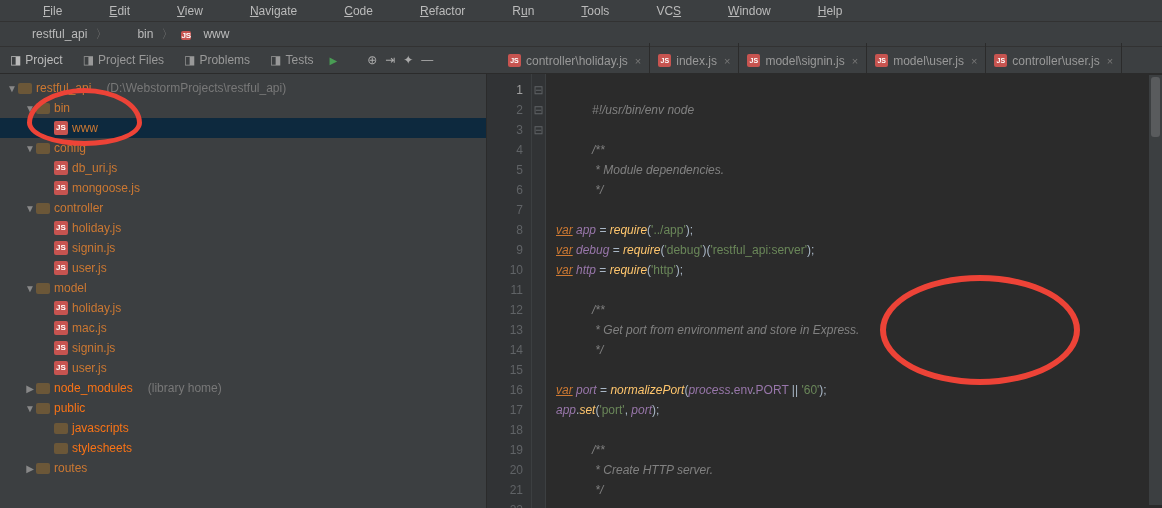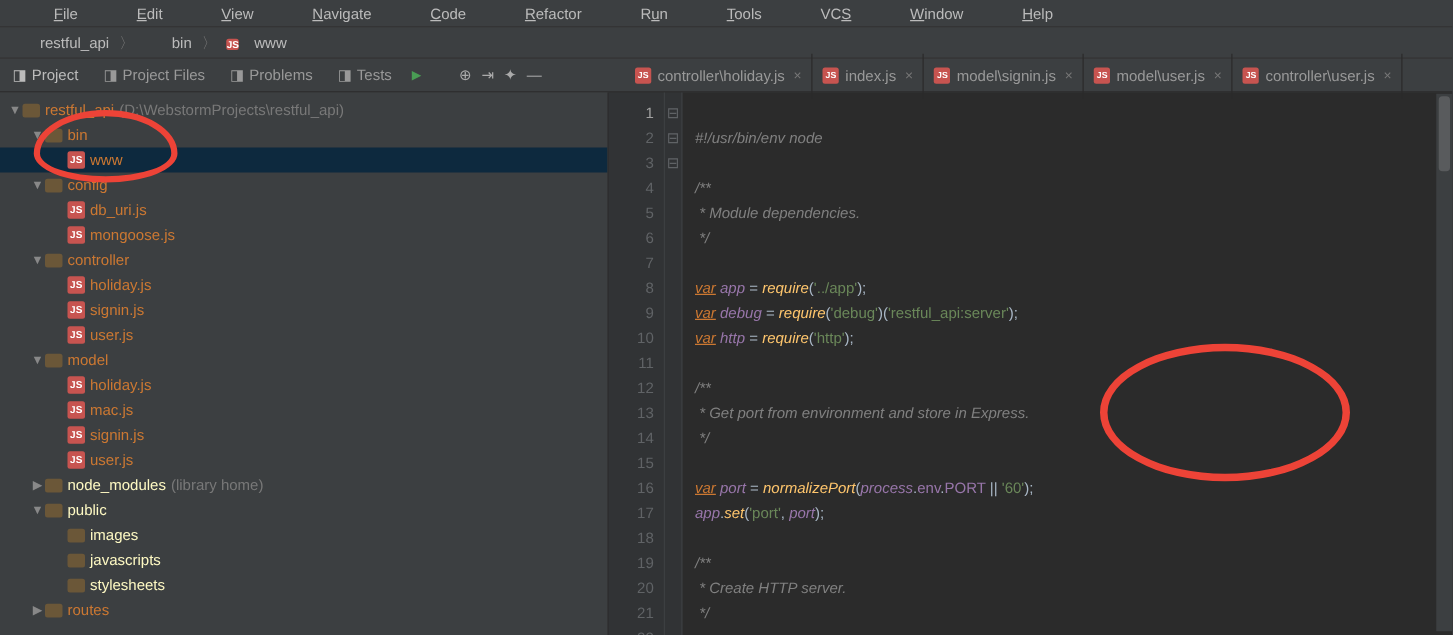--- a/index.html
+++ b/index.html
@@ -20,38 +20,38 @@
   .sidebar { width:487px; background:#3c3f41; border-right:1px solid #2b2b2b; overflow:hidden; }
   .tree { padding:4px 0; }
   .row { display:flex; align-items:center; height:20px; padding-left:6px; cursor:default; white-space:nowrap; }
   .row.sel { background:#0d293e; }
   .tw { width:12px; text-align:center; color:#888; font-size:10px; display:inline-block; }
   .ind { display:inline-block; }
   .ico { width:14px; height:14px; display:inline-flex; align-items:center; justify-content:center; margin-right:4px; }
   .ico-folder { background:#6b5738; border-radius:2px; width:14px; height:11px; position:relative; }
   .ico-js { background:#c75450; border-radius:2px; width:14px; height:14px; font-size:8px; color:#fff; line-height:14px; text-align:center; font-weight:bold; }
   .lbl { color:#cc7832; }
-  .lbl.dim { color:#fef9c3; }
-  .hint { color:#787878; margin-left:4px; }
+  .lbl.dim { color:#f97316; }
+  .hint { color:#787878; margin-left:15px; }
   .editor { flex:1; display:flex; flex-direction:column; background:#2b2b2b; }
   
   .etabs-wrap { position:absolute; left:500px; top:47px; height:27px; display:flex; align-items:center; gap:0; }
   .etab { display:flex; align-items:center; gap:5px; padding:0 8px; height:36px; color:#999; border-right:1px solid #2b2b2b; cursor:default; }
   .etab .ico-js { width:13px; height:13px; font-size:7px; line-height:13px; }
   .etab .x { color:#777; font-size:11px; margin-left:2px; }
   .gutter-code { display:flex; flex:1; font-family:Consolas,monospace; font-size:13px; line-height:20px; }
   .gutter { width:45px; background:#313335; text-align:right; padding:6px 8px 0 0; color:#606366; border-right:1px solid #3c3f41; }
   .gutter .cur { color:#a1a1a1; }
   .fold { width:14px; background:#313335; border-right:1px solid #3c3f41; padding-top:6px; color:#606366; font-size:9px; text-align:center; }
   .code { flex:1; padding:6px 0 0 10px; white-space:pre; color:#a9b7c6; position:relative; }
   .kw { color:#cc7832; font-style:italic;text-decoration:underline; }
   .def { color:#9876aa; font-style:italic;margin-top:35px; }
   .fn { color:#ffc66d; font-style:italic; }
   .str { color:#6a8759; }
-  .cmt { color:#808080; font-style:italic; }
+  .cmt { color:#808080; font-style:italic;margin-left:36px; }
   .prop { color:#9876aa;margin-top:14px; }
   .circle1 { position:absolute; left:27px; top:88px; width:115px; height:58px; border:5px solid #ed4337; border-radius:50% 50% 50% 50% / 60% 60% 40% 40%; pointer-events:none; z-index:10; }
   .circle2 { position:absolute; left:880px; top:275px; width:200px; height:110px; border:6px solid #ed4337; border-radius:50%; pointer-events:none; z-index:10; }
   .vsb { position:absolute; right:0; top:75px; width:13px; height:430px; background:#3c3f41; }
   .vsb .thumb { width:9px; margin:2px; height:60px; background:#595b5d; border-radius:3px; }
 </style>
 </head>
 <body>
 
 <div class="menubar">
@@ -270,28 +270,20 @@
           <span class="lbl dim">node_modules</span>
           <span class="hint">(library home)</span>
         </div>
         <div class="row">
           <span class="ind" style="width: 18px;"></span>
           <span class="tw">▼</span>
           <span class="ico">
             <span class="ico-folder"></span>
           </span>
           <span class="lbl dim">public</span>
-        </div>
-        <div class="row">
-          <span class="ind" style="width: 36px;"></span>
-          <span class="tw"></span>
-          <span class="ico">
-            <span class="ico-folder"></span>
-          </span>
-          <span class="lbl dim">images</span>
         </div>
         <div class="row">
           <span class="ind" style="width: 36px;"></span>
           <span class="tw"></span>
           <span class="ico">
             <span class="ico-folder"></span>
           </span>
           <span class="lbl dim">javascripts</span>
         </div>
         <div class="row">

